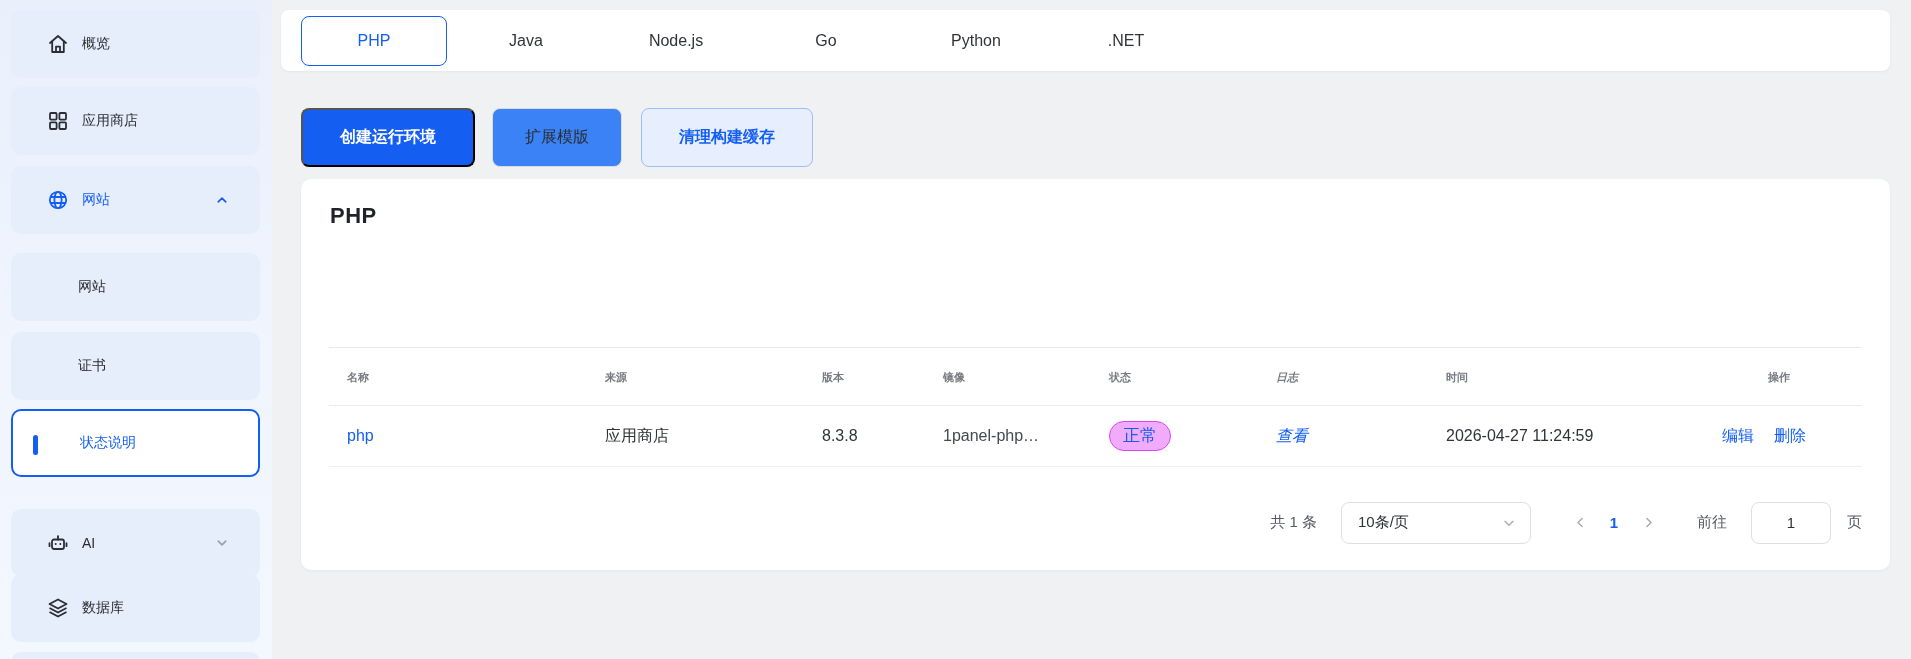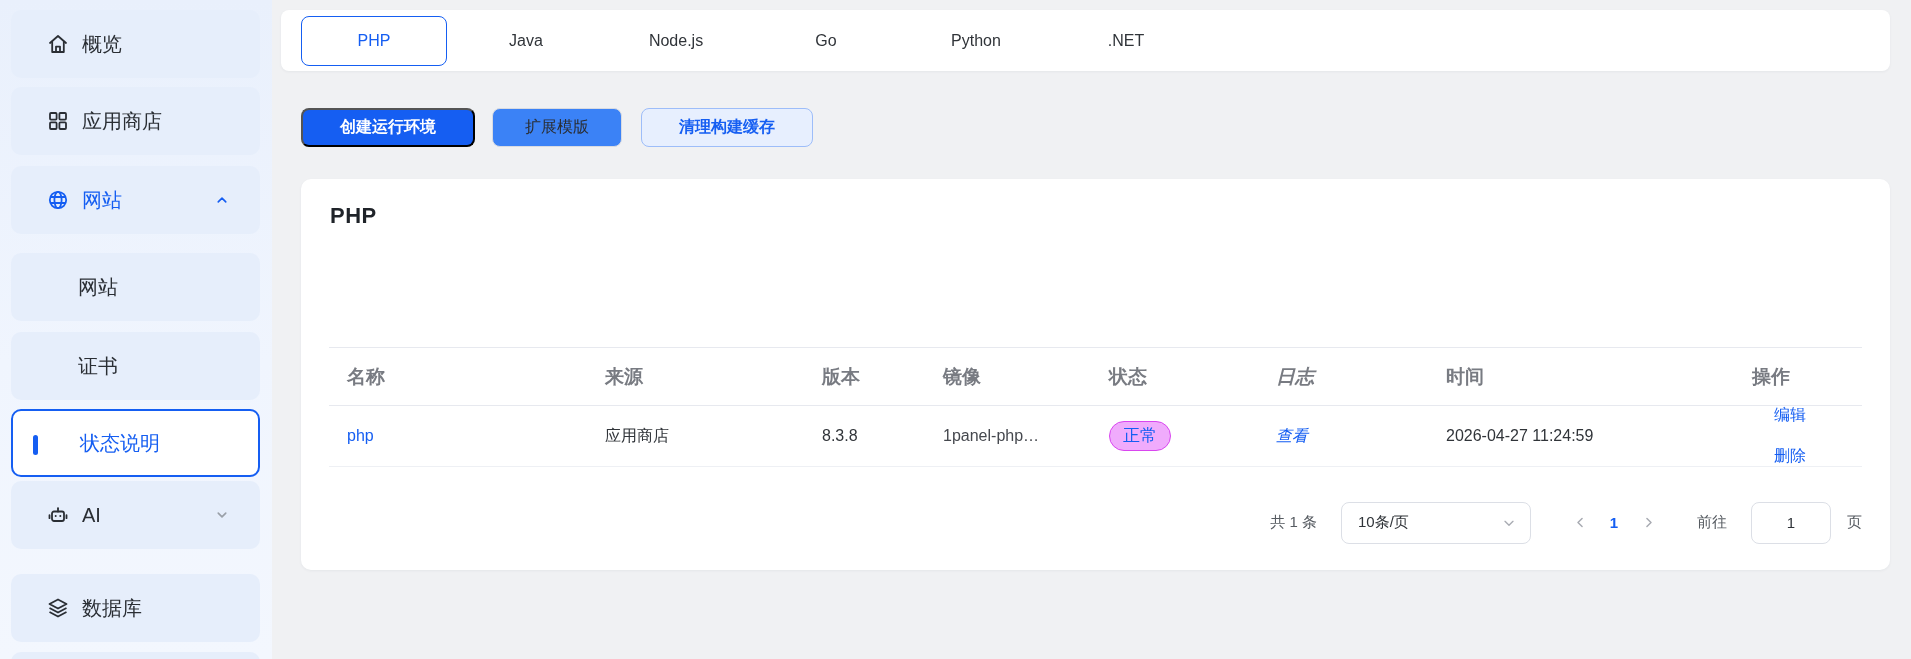--- a/index.html
+++ b/index.html
@@ -15,21 +15,21 @@
   .sidebar {
     position:absolute; left:0; top:0; width:272px; height:659px;
     background:linear-gradient(180deg,#e9f0fc 0%,#f0f5fe 55%,#f3f7fe 100%);
   }
   .sb-item {
     position:absolute; left:11px; width:249px; height:68px;
     background:#e6eefb; border-radius:10px;
     display:flex; align-items:center; cursor:pointer;
   }
   .sb-icon { position:absolute; left:34px; width:26px; height:26px; display:flex; align-items:center; justify-content:center; color:#2a2e34; }
-  .sb-label { position:absolute; left:71px; font-size:20px; color:#2a2e34; white-space:nowrap;text-align:center; }
+  .sb-label { position:absolute; left:71px; font-size:14px; color:#2a2e34; white-space:nowrap;text-align:center; }
   .sb-item.sub .sb-label { left:67px; }
   .sb-chevron { position:absolute; right:29px; width:18px; height:18px; color:#9aa0a8; }
   .sb-item.parent-open .sb-label, .sb-item.parent-open .sb-icon, .sb-item.parent-open .sb-chevron { color:var(--primary,#155ef2); }
   .sb-item.active {
     background:#ffffff; border:2px solid var(--primary,#155ef2);
   }
   .sb-item.active .sb-label { color:var(--primary,#155ef2); left:67px; }
   .active-bar {
     position:absolute; left:20px; top:24px; width:5px; height:20px;
     border-radius:3px; background:var(--primary,#155ef2);
@@ -43,21 +43,21 @@
     display:flex; align-items:center; padding-left:20px;
   }
   .tab { width:150px; height:61px; display:flex; align-items:center; justify-content:center; font-size:16px; color:#303439; cursor:pointer; }
   .tab.active {
     width:146px; height:50px; margin-right:4px;
     border:1px solid var(--primary,#155ef2); border-radius:8px;
     color:var(--primary,#155ef2); background:#fff;
   }
 
   
-  .btn { position:absolute; top:108px; height:39px; border-radius:8px; font-size:16px;
+  .btn { position:absolute; top:108px; height:59px; border-radius:8px; font-size:16px;
          display:flex; align-items:center; justify-content:center; cursor:pointer; white-space:nowrap; }
   .btn-primary { left:301px; width:174px; background:var(--primary,#155ef2); color:#fff; font-weight:600; }
   .btn-plain   { left:492px; width:130px; background:#3b82f6; border:1px solid #d8dbe2; color:#2a2e34; }
   .btn-soft    { left:641px; width:172px; background:#e7effe; border:1px solid #9dbdf9; color:var(--primary,#155ef2); font-weight:600; }
 
   
   .card {
     position:absolute; left:301px; top:179px; width:1589px; height:391px;
     background:#fff; border-radius:10px; box-shadow:0 1px 3px rgba(25,35,60,.05);
   }
@@ -74,30 +74,30 @@
     border-top:1px solid #e7e9ef; border-bottom:1px solid #e7e9ef;
   }
   .trow {
     position:absolute; left:28px; right:28px; top:227px; height:61px;
     border-bottom:1px solid #eef0f4;
   }
   .cell { position:absolute; top:50%; transform:translateY(-50%); white-space:nowrap; }
   .c1{left:18px;} .c2{left:276px;} .c3{left:445px;margin-left:48px;} .c4{left:614px;}
   .c5{left:780px;} .c6{left:947px;font-style:italic;} .c7{left:1117px;}
   .c8h{right:72px; text-align:right;} .c8{right:56px; text-align:right;}
-  .th { font-size:19px; font-weight:700; color:#787b82; }
+  .th { font-size:11px; font-weight:700; color:#787b82; }
   .td { font-size:16px; color:#303439; }
   .td-muted { color:#45484e; }
   .link { color:var(--primary,#155ef2); cursor:pointer; font-size:16px; }
   .badge {
     display:inline-block; padding:4px 13px; border-radius:999px;
     background:#f0abfc; border:1px solid #d946ef; color:var(--primary,#155ef2);
     font-size:17px; line-height:20px;
   }
-  .actions { display:flex; gap:20px;flex-direction:column; }
+  .actions { display:flex; gap:20px; }
 
   
   .pagination {
     position:absolute; right:28px; top:322px; height:43px;
     display:flex; align-items:center; font-size:15px; color:#565b61;
   }
   .pg-total { margin-right:24px; }
   .pg-select {
     width:190px; height:42px; border:1px solid #dcdfe6; border-radius:8px; background:#fff;
     display:flex; align-items:center; margin-right:40px; cursor:pointer; position:relative;
@@ -166,21 +166,21 @@
 
     <div class="sb-item sub" style="top:332px">
       <span class="sb-label">证书</span>
     </div>
 
     <div class="sb-item sub active" style="top:409px">
       <span class="active-bar"></span>
       <span class="sb-label">状态说明</span>
     </div>
 
-    <div class="sb-item" style="top:481px">
+    <div class="sb-item" style="top:509px">
       <span class="sb-icon">
         <svg width="24" height="24" viewBox="0 0 24 24" fill="none" stroke="currentColor" stroke-width="1.8" stroke-linecap="round">
             <rect x="6" y="8.5" width="12" height="9.5" rx="2"></rect>
             <path d="M12 8.5V6.2"></path>
             <circle cx="12" cy="5.2" r="1" fill="currentColor" stroke="none"></circle>
             <circle cx="9.7" cy="13" r="1" fill="currentColor" stroke="none"></circle>
             <circle cx="14.3" cy="13" r="1" fill="currentColor" stroke="none"></circle>
             <path d="M3.5 12.2v3M20.5 12.2v3"></path>
           </svg>
       </span>

